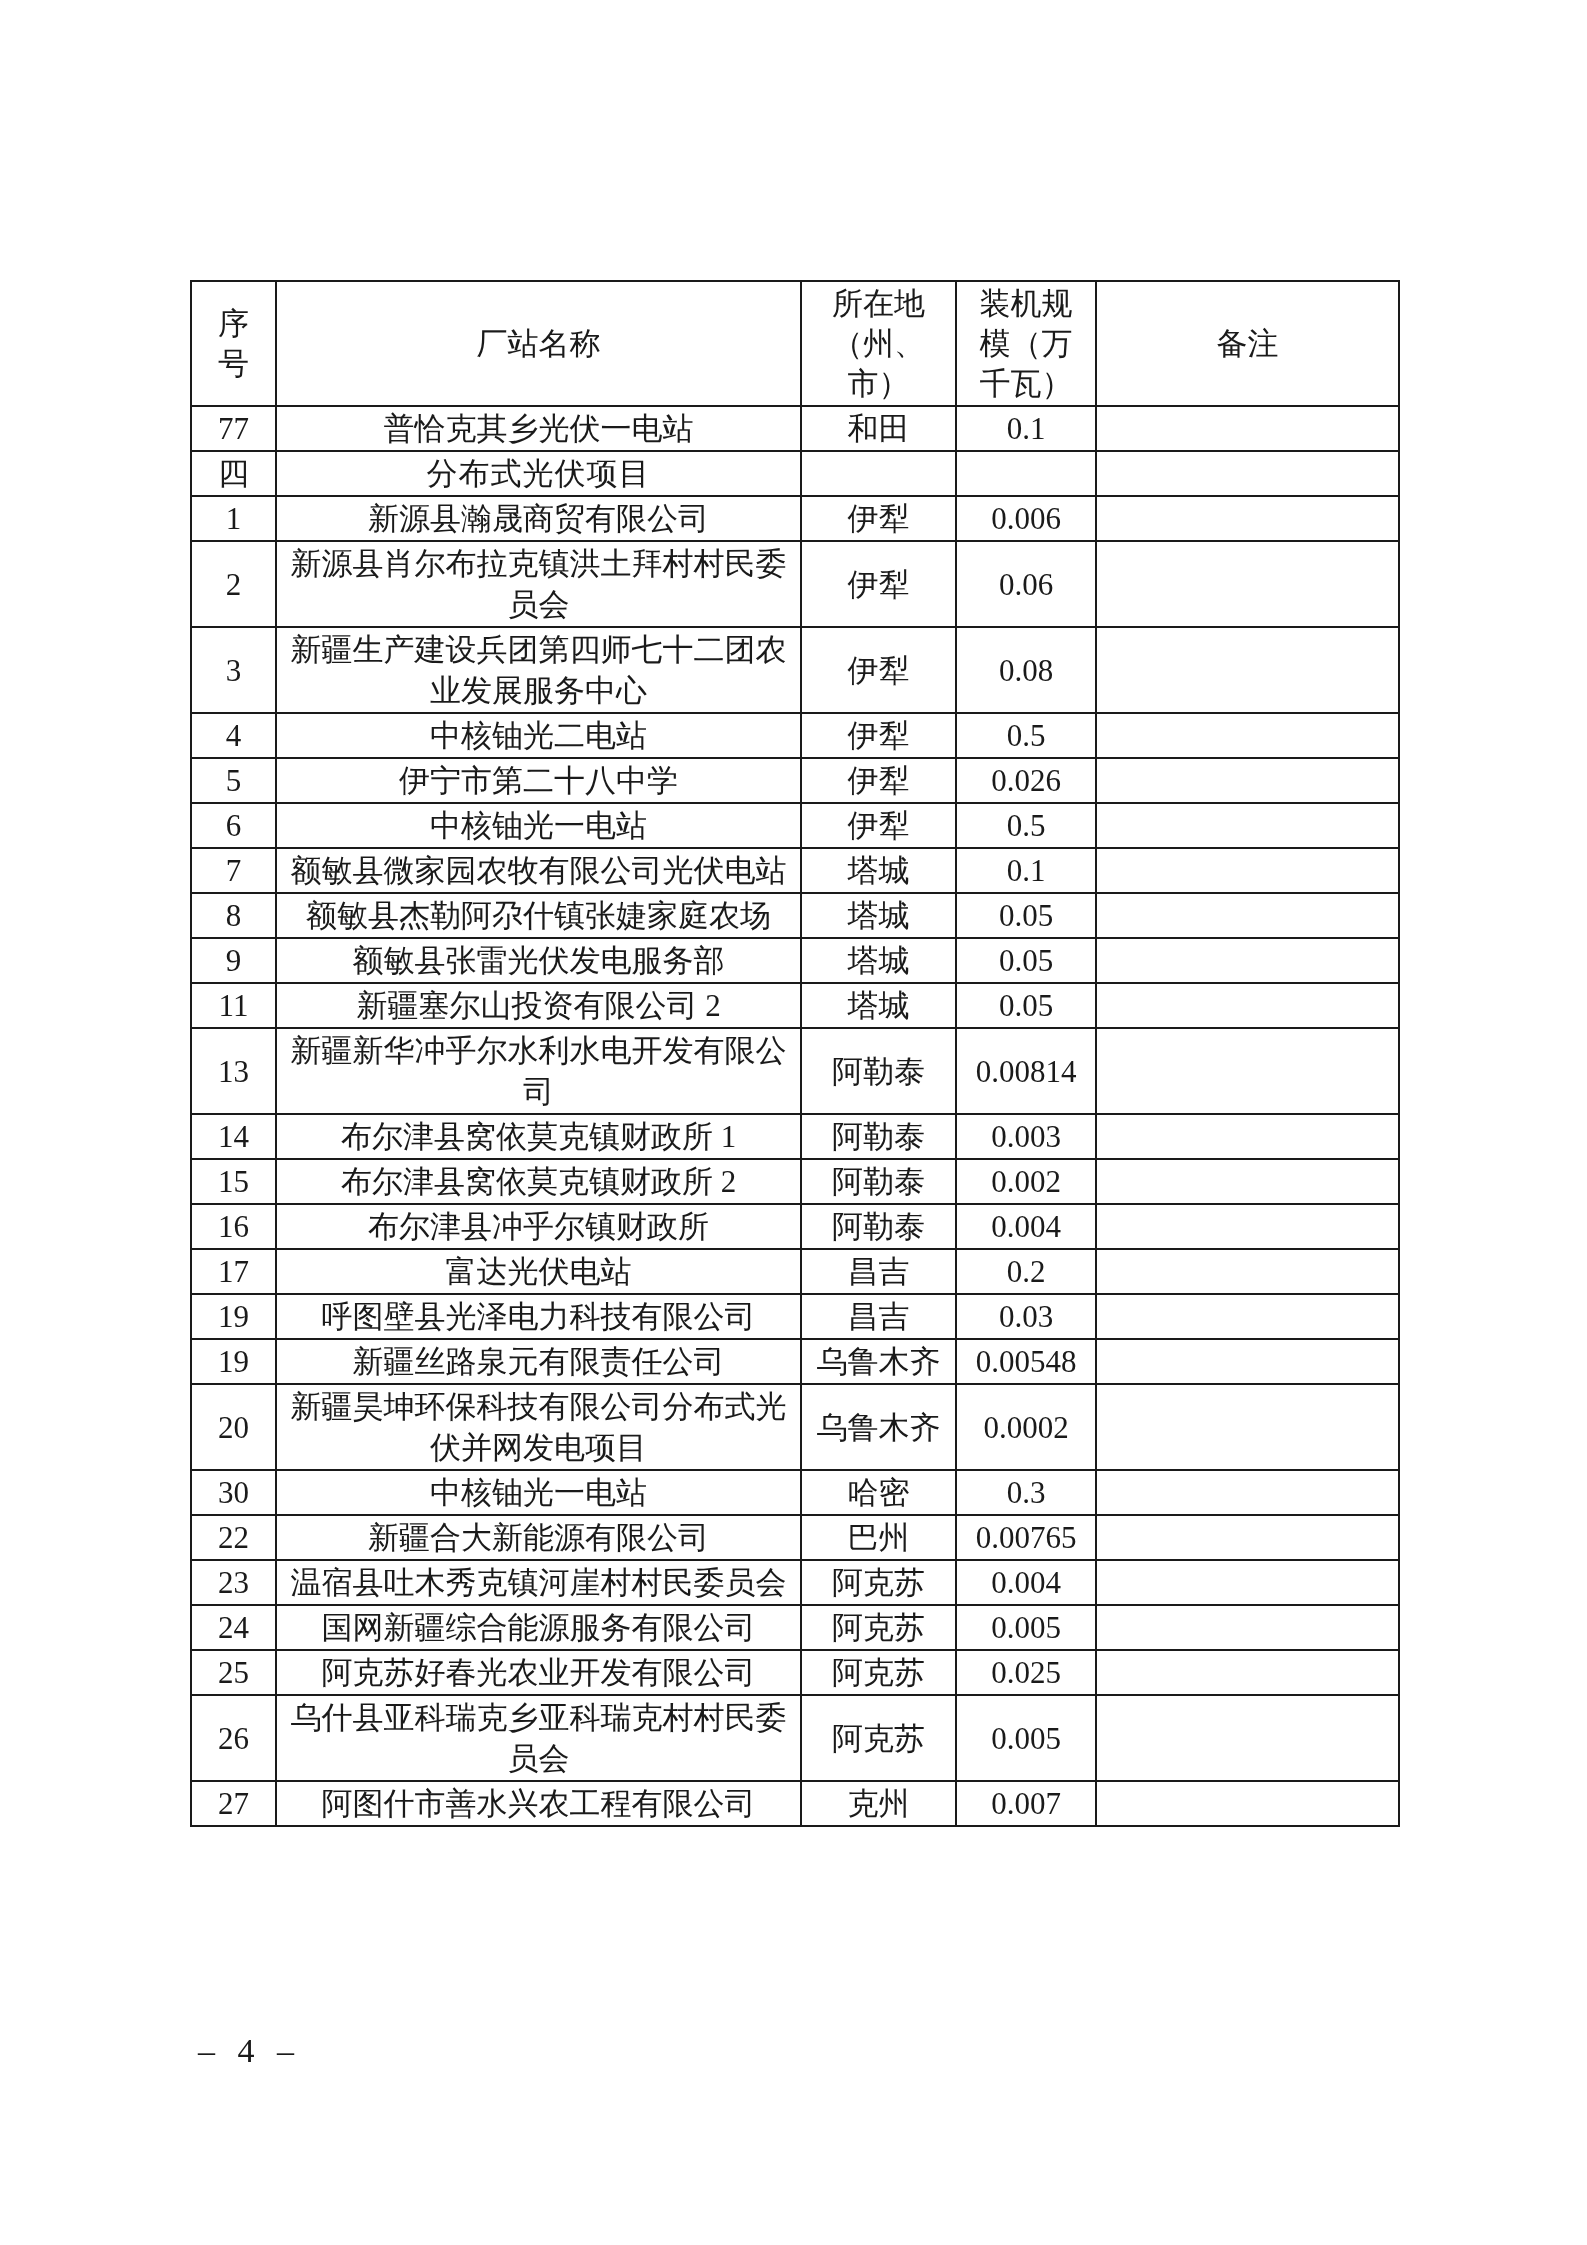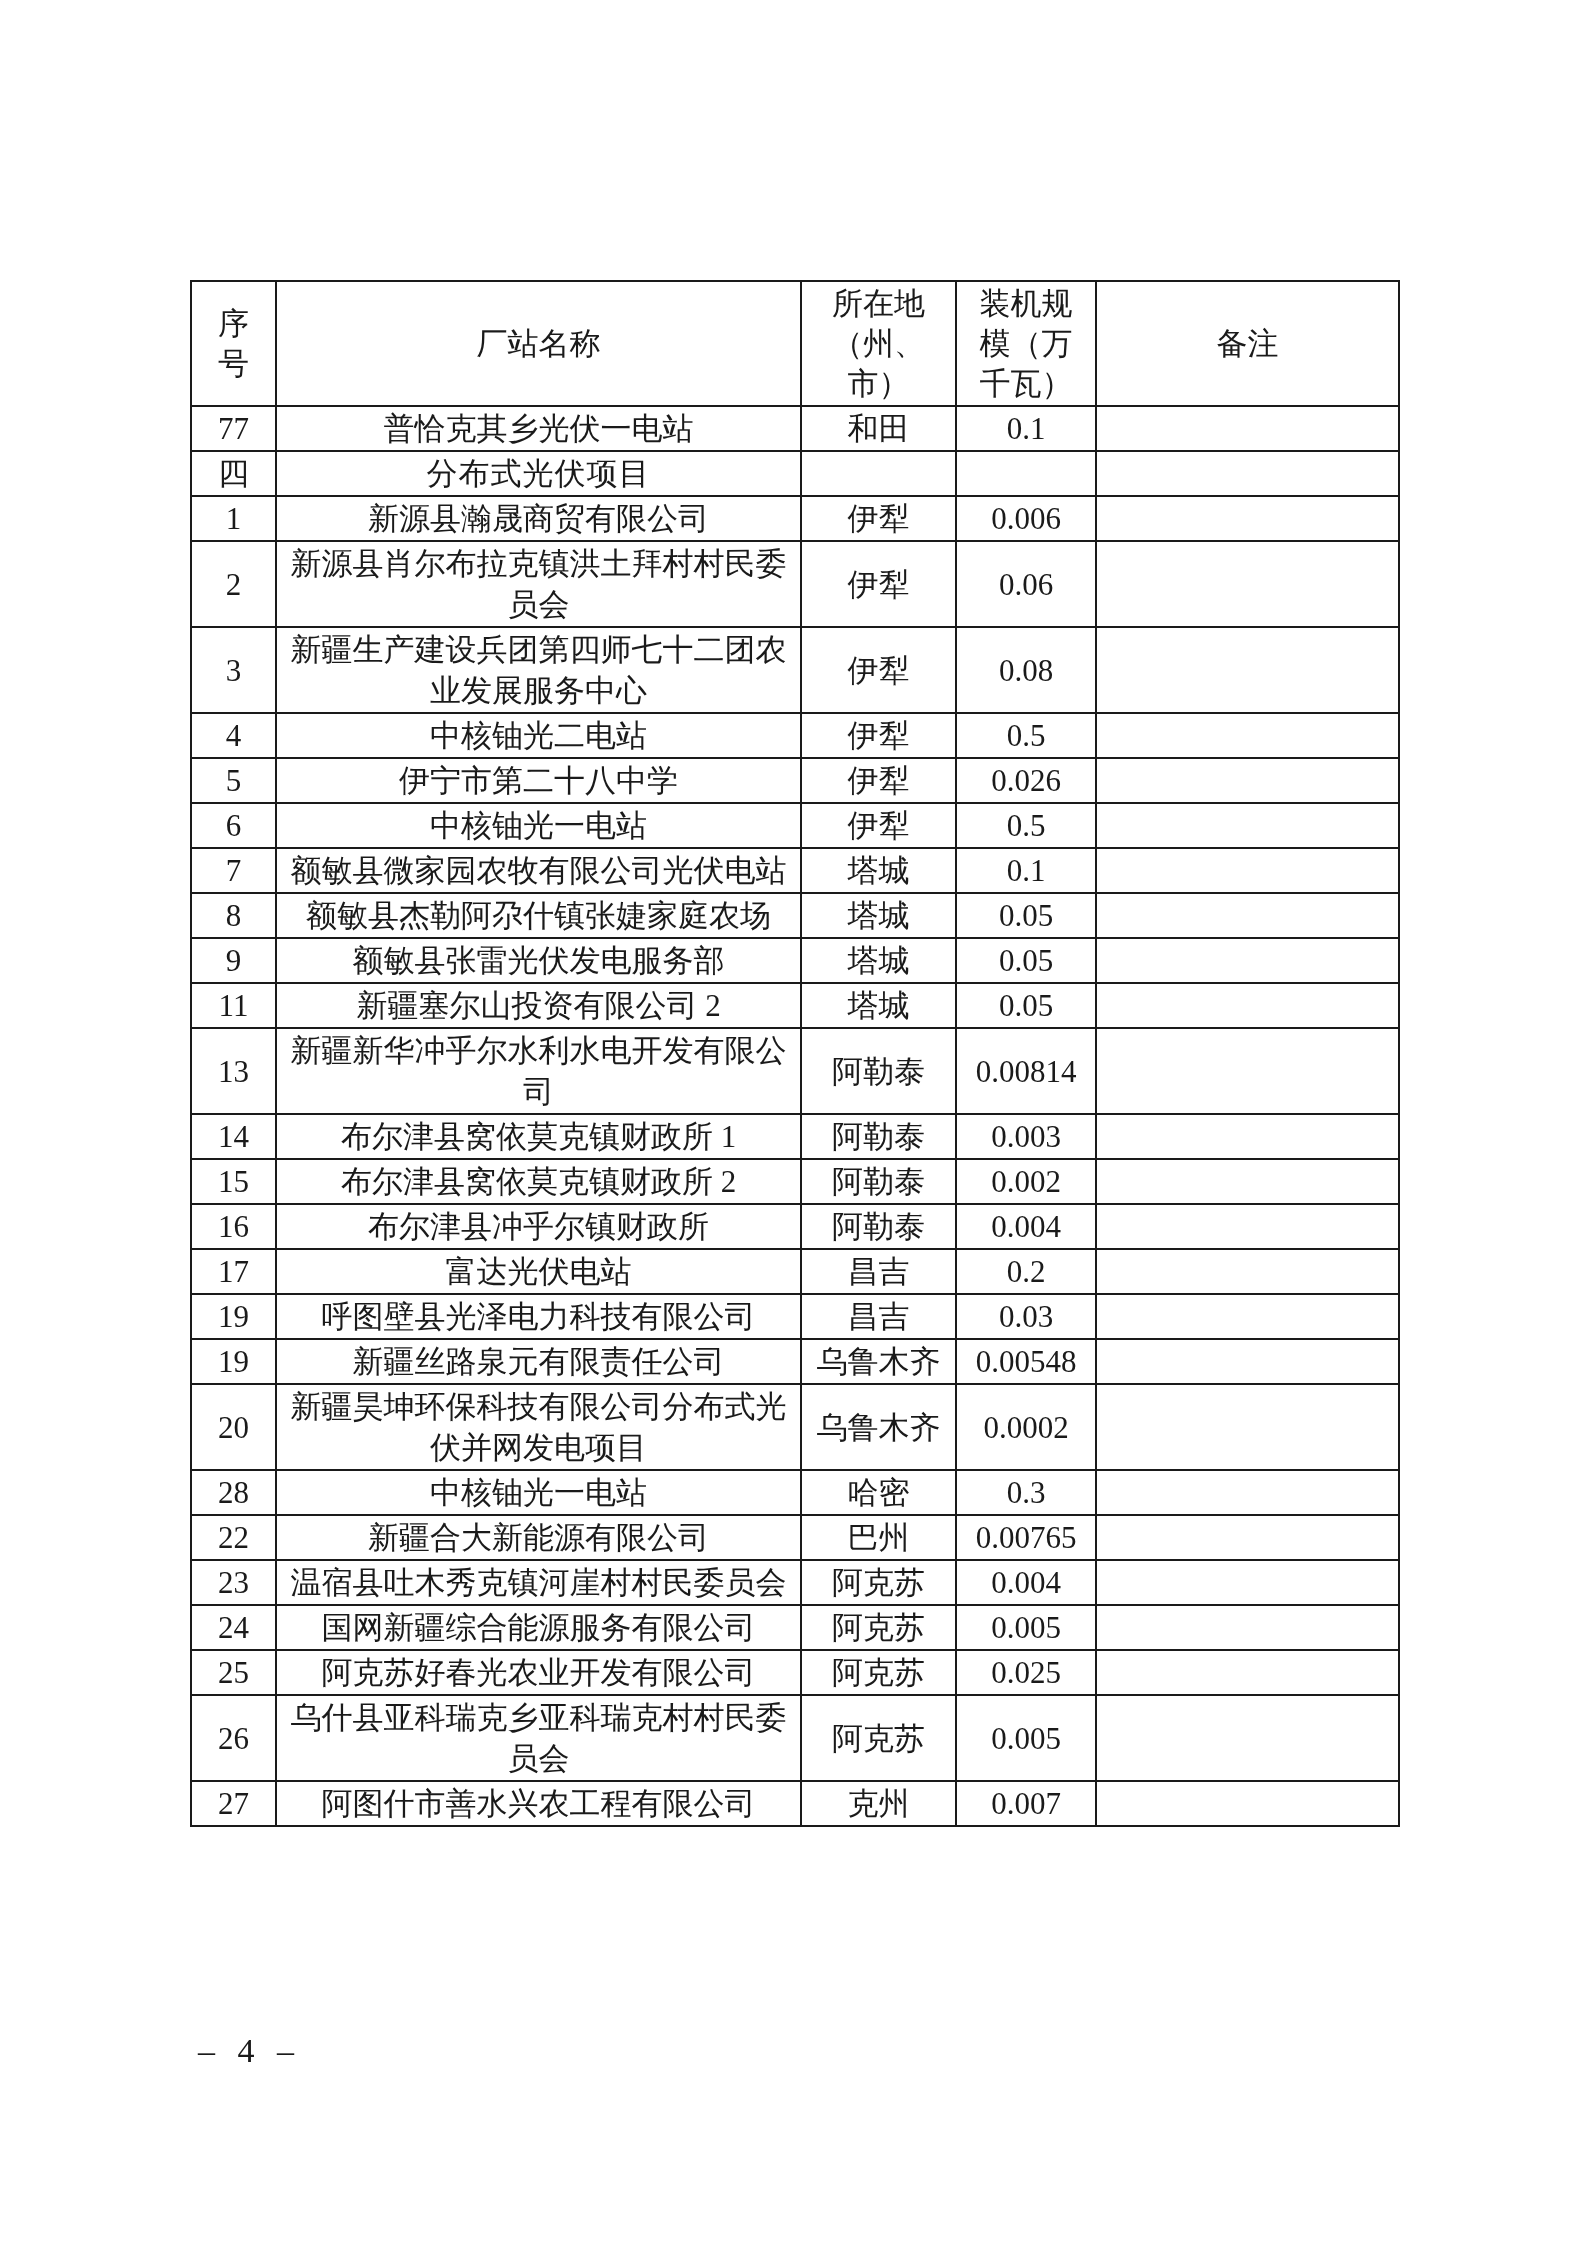--- a/index.html
+++ b/index.html
@@ -230,21 +230,21 @@
           <td></td>
         </tr>
         <tr>
           <td>20</td>
           <td class="name-cell">新疆昊坤环保科技有限公司分布式光伏并网发电项目</td>
           <td>乌鲁木齐</td>
           <td>0.0002</td>
           <td></td>
         </tr>
         <tr>
-          <td>28</td>
+          <td>30</td>
           <td class="name-cell">中核铀光一电站</td>
           <td>哈密</td>
           <td>0.3</td>
           <td></td>
         </tr>
         <tr>
           <td>22</td>
           <td class="name-cell">新疆合大新能源有限公司</td>
           <td>巴州</td>
           <td>0.00765</td>

